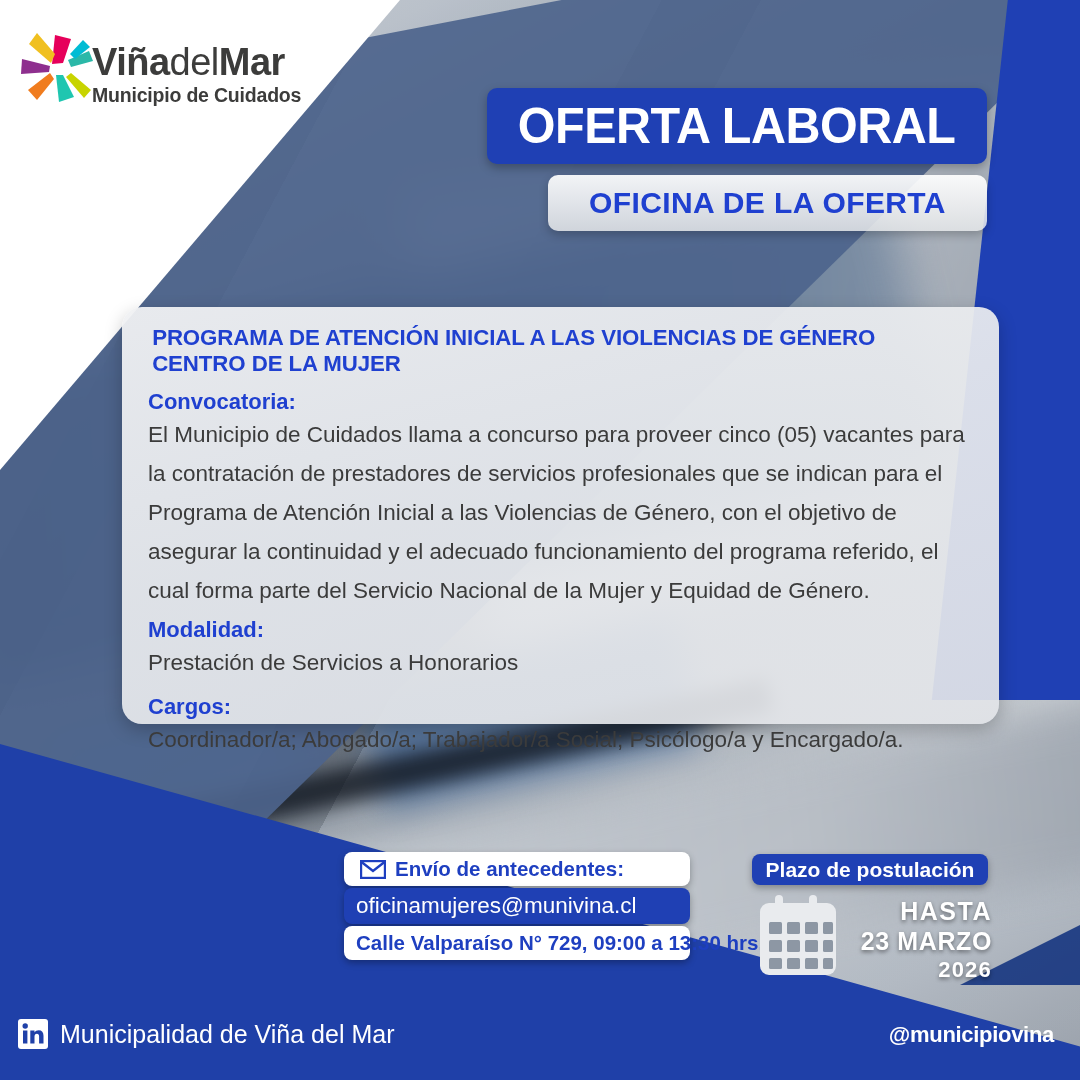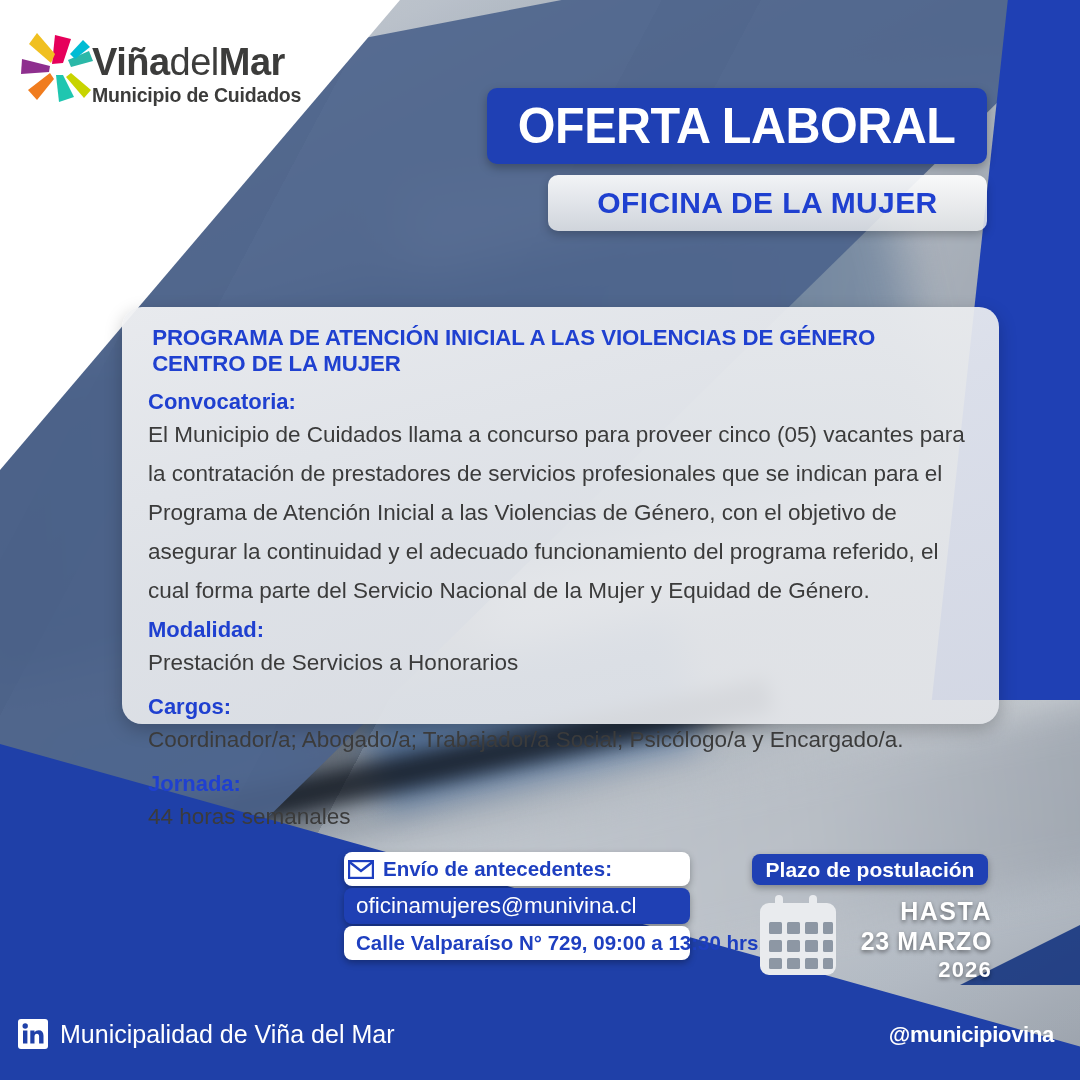--- a/index.html
+++ b/index.html
@@ -86,21 +86,21 @@
     letter-spacing:-.1px;transform:scaleX(.99);}
   .lead{margin-top:16px;}
   .lbl{font-size:22px;font-weight:800;color:#1f40d0;line-height:27px;}
   .txt{font-size:22.5px;font-weight:400;color:#3b3b3b;line-height:39px;}
   .blk{margin-top:11px;}
   .blk.tight{margin-top:6px;}
 
   
   .contact{position:absolute;left:344px;top:852px;width:346px;}
   .c-row{border-radius:8px;box-shadow:0 3px 7px rgba(0,0,0,.3);display:flex;align-items:center;}
-  .c-white{background:#fff;padding:5px 4px;text-align:center;}
+  .c-white{background:#fff;padding:5px 16px;text-align:center;}
   .c-blue{background:#1f40b4;padding:5px 12px;margin-top:2px;}
   .c-white2{background:#fff;padding:5px 12px;margin-top:2px;}
   .c-white span,.c-white2 span{font-size:20.5px;font-weight:700;color:#1e3fc0;white-space:nowrap;}
   .c-blue span{font-size:22.5px;font-weight:400;color:#fff;white-space:nowrap;}
   .env{width:26px;height:19px;margin-right:9px;flex:0 0 auto;}
 
   
   .plazo-pill{position:absolute;left:752px;top:854px;width:236px;height:31px;background:#1f40b4;
     border-radius:8px;display:flex;align-items:center;justify-content:center;
     box-shadow:0 3px 7px rgba(0,0,0,.3);}
@@ -161,21 +161,21 @@
         <b>Viña</b><span class="thin">del</span><b>Mar</b>
       </div>
       <div class="logo-l2">Municipio de Cuidados</div>
     </div>
   </div>
 
   <div class="title-main">
     <span>OFERTA LABORAL</span>
   </div>
   <div class="title-sub">
-    <span>OFICINA DE LA MUJER</span>
+    <span>OFICINA DE LA OFERTA</span>
   </div>
 
   <div class="card">
     <h1>
       <span>PROGRAMA DE ATENCIÓN INICIAL A LAS VIOLENCIAS DE GÉNERO</span><br>
       <span>CENTRO DE LA MUJER</span>
     </h1>
 
     <div class="blk lead">
       <div class="lbl">Convocatoria:</div>
@@ -185,24 +185,20 @@
     <div class="blk tight">
       <div class="lbl">Modalidad:</div>
       <div class="txt">Prestación de Servicios a Honorarios</div>
     </div>
 
     <div class="blk">
       <div class="lbl">Cargos:</div>
       <div class="txt">Coordinador/a; Abogado/a; Trabajador/a Social; Psicólogo/a y Encargado/a.</div>
     </div>
 
-    <div class="blk">
-      <div class="lbl">Jornada:</div>
-      <div class="txt">44 horas semanales</div>
-    </div>
   </div>
 
   <div class="contact">
     <div class="c-row c-white">
       <span class="env">
         <svg viewBox="0 0 26 19" width="26" height="19">
           <rect x="1" y="1" width="24" height="17" fill="none" stroke="#1e3fc0" stroke-width="2.4"></rect>
           <path d="M1.5,2 L13,11 L24.5,2" fill="none" stroke="#1e3fc0" stroke-width="2.4"></path>
         </svg>
       </span>

